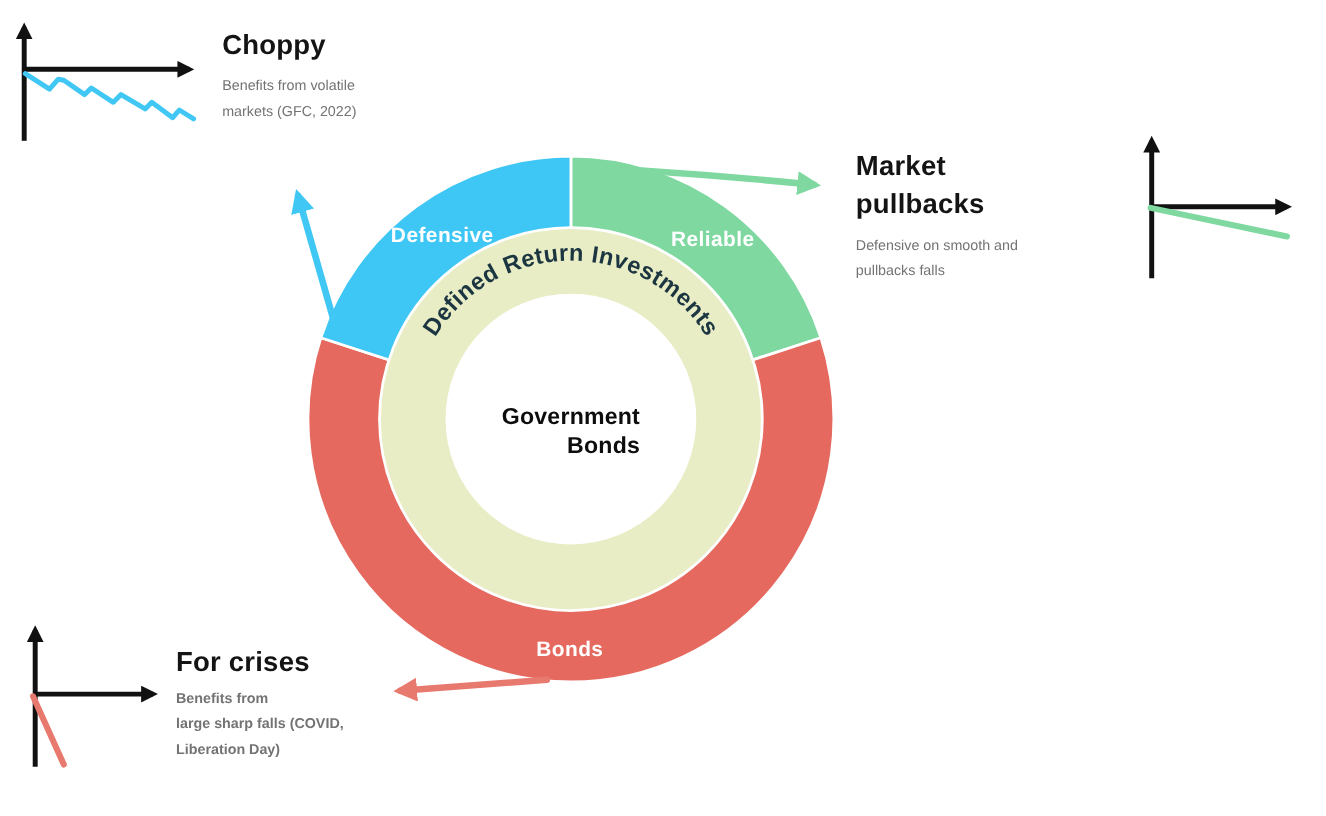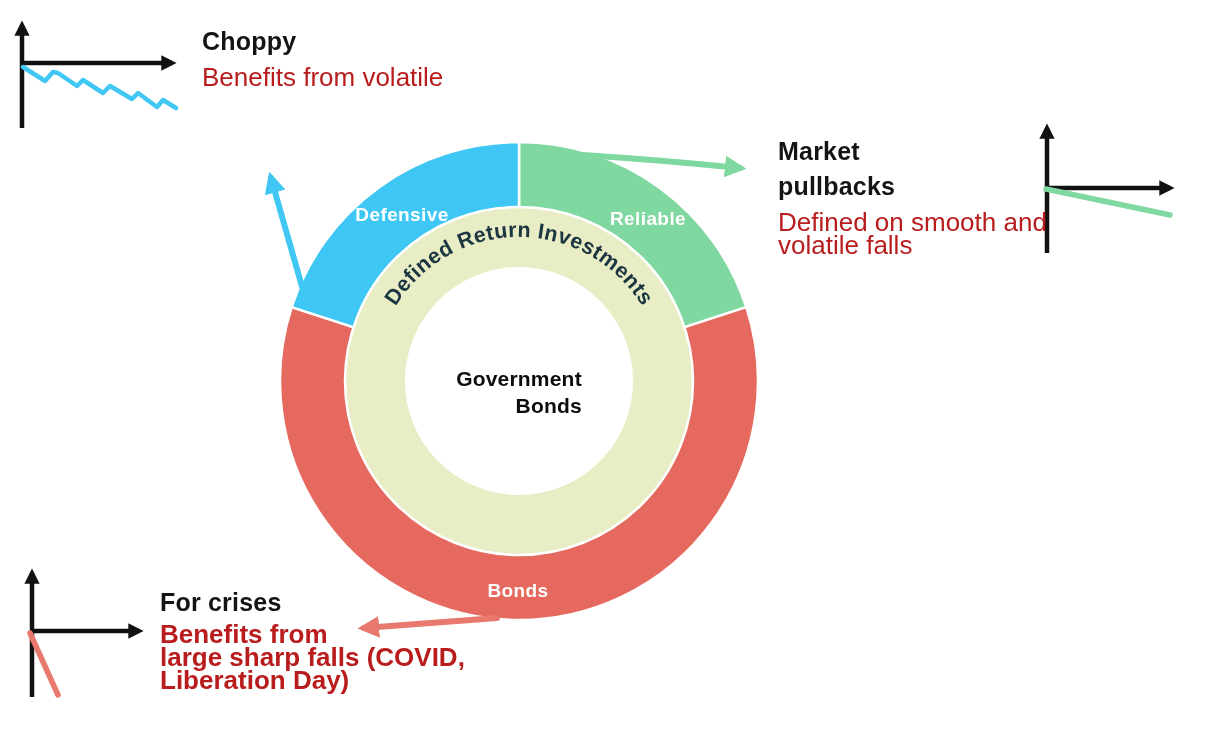--- a/index.html
+++ b/index.html
@@ -6,21 +6,21 @@
   .canvas{position:relative;width:1205px;height:742px;background:#ffffff;
           font-family:"Liberation Sans",sans-serif;overflow:hidden;}
   .canvas svg{position:absolute;left:0;top:0;}
   .seg-label{position:absolute;transform:translate(-50%,-50%);color:#ffffff;
              font-weight:bold;font-size:19px;letter-spacing:.4px;white-space:nowrap;}
   .center-label{position:absolute;left:519px;top:392px;transform:translate(-50%,-50%);
                 text-align:right;font-weight:bold;font-size:21px;line-height:27px;
                 color:#0d0d0d;letter-spacing:.2px;}
   .annotation{position:absolute;}
   .ann-title{font-size:25px;font-weight:bold;line-height:35px;color:#141414;letter-spacing:.2px;}
-  .ann-desc{font-size:26px;line-height:23px;color:#b91c1c;margin-top:7px;}
+  .ann-desc{font-size:13px;line-height:23px;color:#737373;margin-top:7px;}
   .ring-text{font-size:21.5px;font-weight:bold;letter-spacing:.4px;}
 </style>
 </head>
 <body>
 
 <div class="canvas">
 
   <svg width="1205" height="742" viewBox="0 0 1205 742">
     <defs>
       <marker id="arrow-black" viewBox="0 0 10 10" refX="7" refY="5" markerWidth="3.4" markerHeight="3.4" orient="auto" markerUnits="strokeWidth">
@@ -78,26 +78,26 @@
   <div class="seg-label" style="left: 518px; top: 591px;">Bonds</div>
   <div class="seg-label" style="left: 402px; top: 215px;">Defensive</div>
 
   <div class="center-label">
     <div>Government</div>
     <div>Bonds</div>
   </div>
 
   <div class="annotation" style="left:202px;top:24px;">
     <div class="ann-title"><span>Choppy</span><br></div>
-    <div class="ann-desc"><span>Benefits from volatile</span><br></div>
+    <div class="ann-desc"><span>Benefits from volatile</span><br><span>markets (GFC, 2022)</span></div>
   </div>
 
   <div class="annotation" style="left:778px;top:134px;">
     <div class="ann-title"><span>Market</span><br><span>pullbacks</span></div>
-    <div class="ann-desc"><span>Defined on smooth and</span><br><span>volatile falls</span></div>
+    <div class="ann-desc"><span>Defensive on smooth and</span><br><span>pullbacks falls</span></div>
   </div>
 
   <div class="annotation" style="left:160px;top:585px;">
     <div class="ann-title">For crises</div>
     <div class="ann-desc" style="margin-top:3px;font-weight:bold;"><span>Benefits from</span><br><span>large sharp falls (COVID,</span><br><span>Liberation Day)</span></div>
   </div>
 
 </div>
 
 </body></html>

